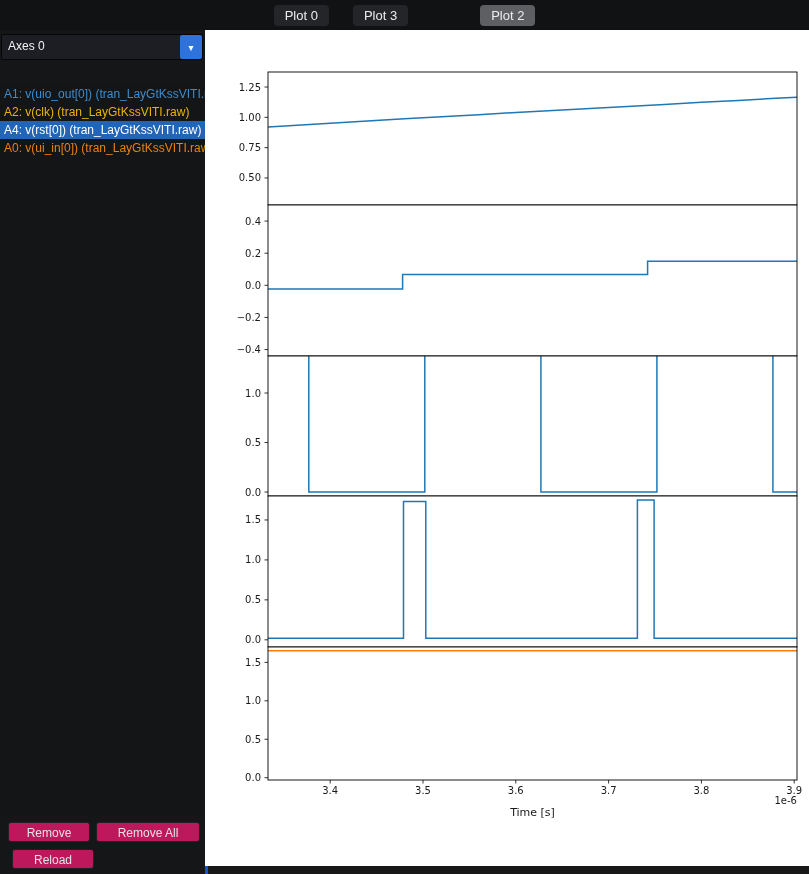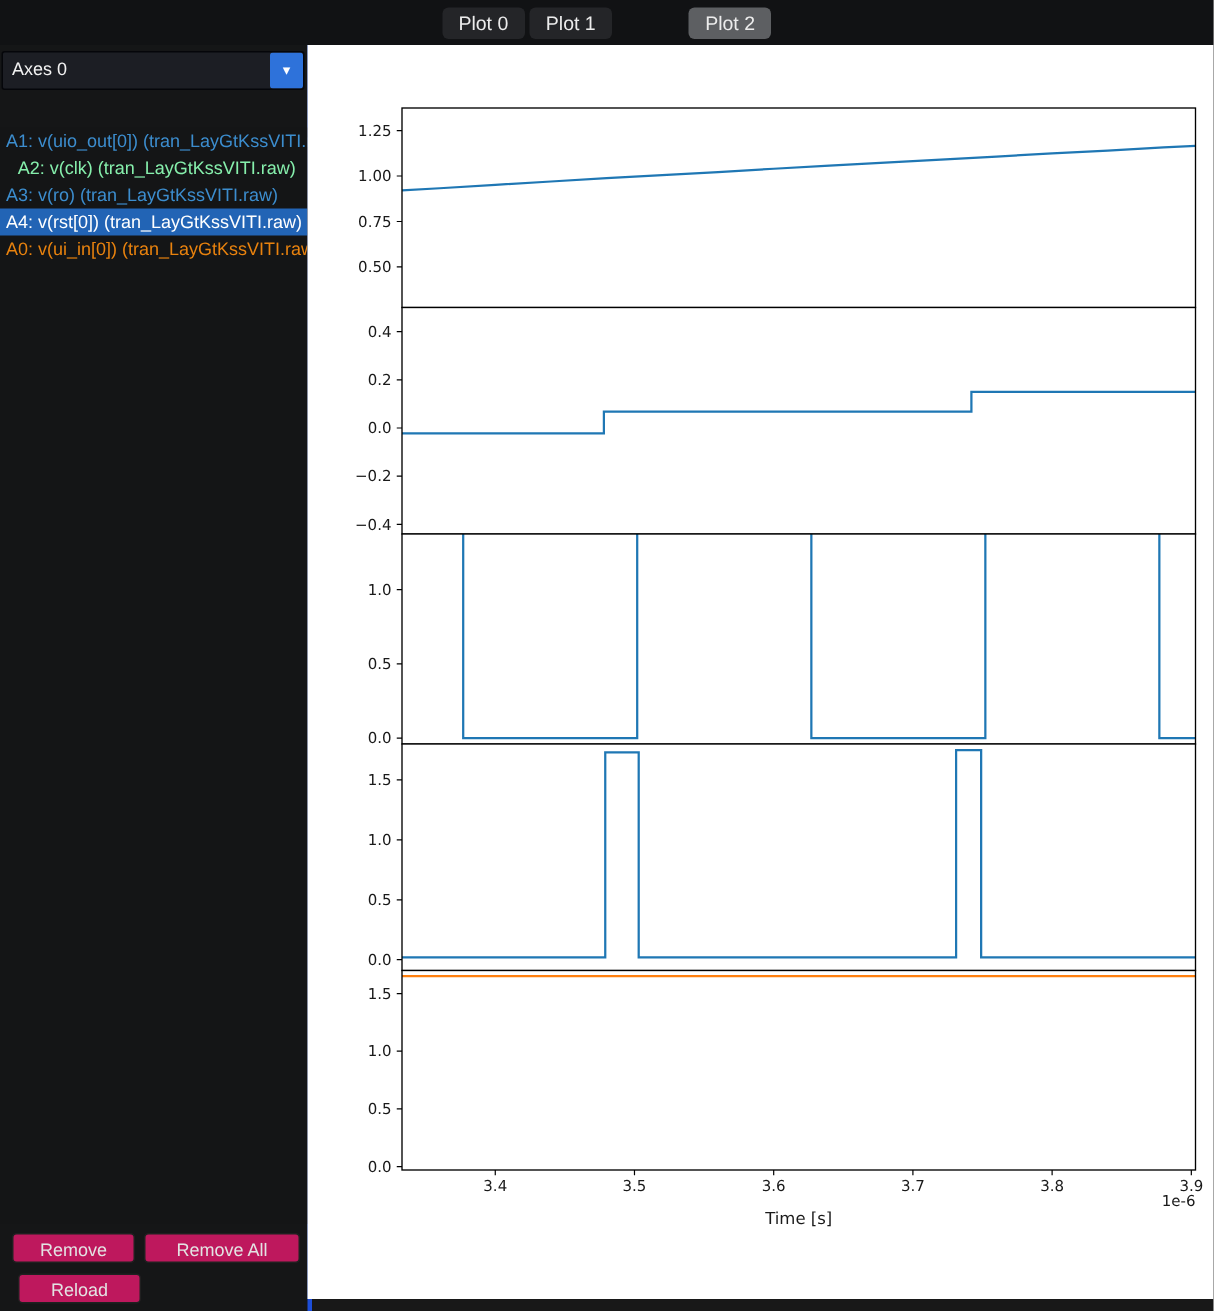--- a/index.html
+++ b/index.html
@@ -4,21 +4,21 @@
 <style>
   html,body{margin:0;padding:0;}
   body{
     width:809px;height:874px;position:relative;overflow:hidden;
     background:#181818;font-family:"Liberation Sans",sans-serif;
     -webkit-font-smoothing:antialiased;
   }
   
   .tabbar{
     position:absolute;top:0;left:0;width:809px;height:30px;background:#111214;
-    display:flex;justify-content:center;align-items:center;gap:3px;
+    display:flex;justify-content:center;align-items:center;gap:24px;
   }
   .tab{
     color:#ececec;font-size:13px;padding:4px 11px;border-radius:4px;
     background:#242528;cursor:default;line-height:1;
   }
   .tab.selected{background:#5d5f62;margin-left:48px;}
   
   .sidebar{
     position:absolute;top:30px;left:0;width:205px;bottom:0;background:#151617;
     border-right:3px solid #1d4ed8;
@@ -55,34 +55,33 @@
   }
   .figure svg{position:absolute;left:0;top:0;}
   .ticklbl{font-family:"DejaVu Sans",sans-serif;font-size:10px;fill:#1a1a1a;}
   .axislbl{font-family:"DejaVu Sans",sans-serif;font-size:11px;fill:#1a1a1a;}
 </style>
 </head>
 <body>
 
 <div class="tabbar">
   <span class="tab">Plot 0</span>
-  <span class="tab">Plot 1</span>
+  <span class="tab">Plot 3</span>
   <span class="tab selected">Plot 2</span>
 </div>
 
 <div class="sidebar">
   <div class="combo">
     <span class="combo-value">Axes 0</span>
     <span class="combo-btn">▾</span>
   </div>
 
   <div class="signal-list">
     <div class="signal-item" style="color: rgb(60, 141, 206);">A1: v(uio_out[0]) (tran_LayGtKssVITI.raw)</div>
-    <div class="signal-item" style="color: #86efac; text-align: center;">A2: v(clk) (tran_LayGtKssVITI.raw)</div>
-    <div class="signal-item" style="color: rgb(60, 141, 206);">A3: v(ro) (tran_LayGtKssVITI.raw)</div>
+    <div class="signal-item" style="color: #eab308;">A2: v(clk) (tran_LayGtKssVITI.raw)</div>
     <div class="signal-item selected" style="color: #ffffff;">A4: v(rst[0]) (tran_LayGtKssVITI.raw)</div>
     <div class="signal-item" style="color: rgb(232, 130, 14);">A0: v(ui_in[0]) (tran_LayGtKssVITI.raw)</div>
   </div>
 
   <div class="side-btn" id="btn-remove">Remove</div>
   <div class="side-btn" id="btn-remove-all">Remove All</div>
   <div class="side-btn" id="btn-reload">Reload</div>
 </div>
 
 <div class="figure">

